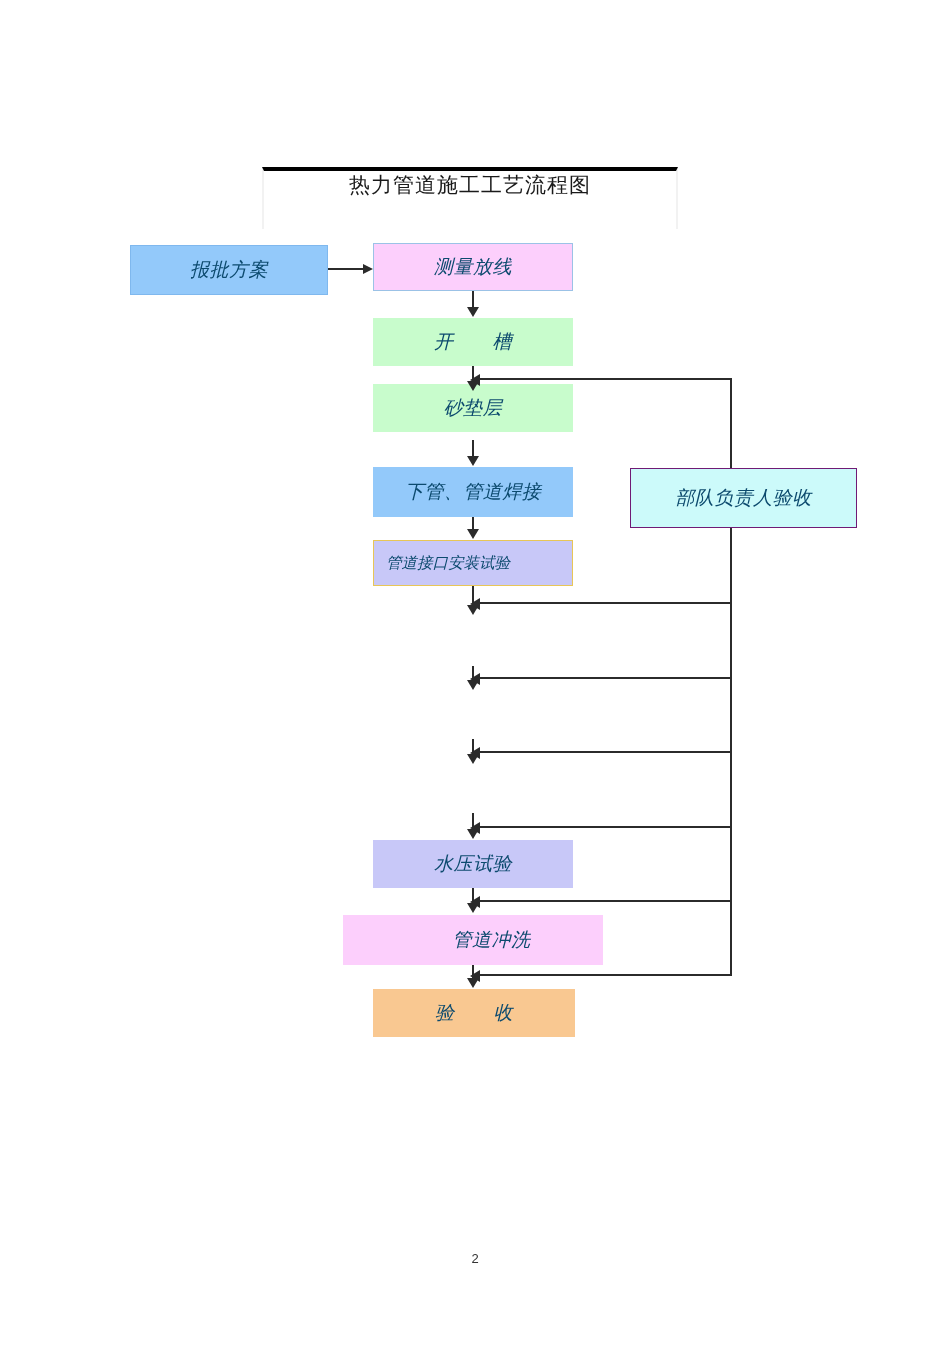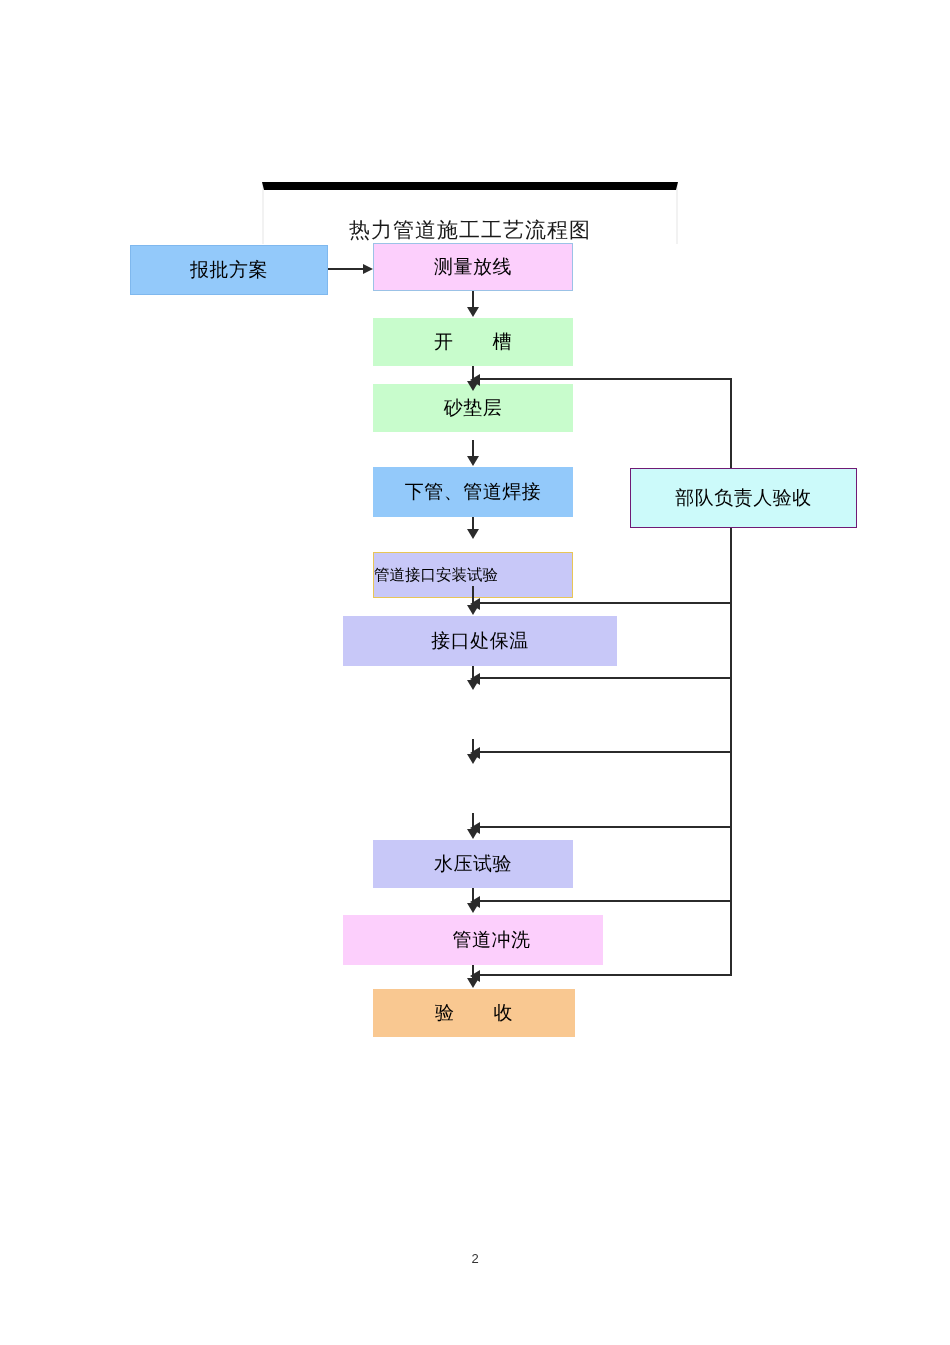--- a/index.html
+++ b/index.html
@@ -22,53 +22,53 @@
     height: 1345px;
   }
 
   
   .title-cell {
     position: absolute;
     left: 262px;
     top: 167px;
     width: 416px;
     height: 62px;
-    border-top: 8px solid #000000;
+    border-top: 4px solid #000000;
     border-left: 2px solid #f2f2f2;
     border-right: 2px solid #f2f2f2;
     box-sizing: border-box;
     display: flex;
-    align-items: flex-end;
+    align-items: flex-start;
     justify-content: center;
-    margin-top: 15px;
   }
   .title-text {
     font-size: 21px;
     color: #1a1a1a;
     letter-spacing: 1px;
     white-space: nowrap;
   }
 
   
   .node {
     position: absolute;
     box-sizing: border-box;
     display: flex;
     align-items: center;
     justify-content: center;
     font-size: 19px;
-    color: #000000;
+    color: #0c4a6e;
     white-space: pre;
     letter-spacing: 0.5px;
+    font-style: italic;
   }
   .node.small {
     font-size: 15.5px;
     justify-content: flex-start;
+    padding-left: 12px;
     letter-spacing: 0px;
-    margin-top: 12px;
   }
 
   
   .vline {
     position: absolute;
     width: 2px;
     background: #2b2b2b;
   }
   .hline {
     position: absolute;
@@ -126,21 +126,20 @@
   <div class="node" style="left:373px; top:243px; width:200px; height:48px; background:#FCCFFC; border:1px solid #9BC2E6;">测量放线</div>
 
   <div class="node" style="left:373px; top:318px; width:200px; height:48px; background:#C8FCCC; border:1px solid #C8FCCC;">开　　槽</div>
 
   <div class="node" style="left:373px; top:384px; width:200px; height:48px; background:#C8FCCC; border:1px solid #C8FCCC;">砂垫层</div>
 
   <div class="node" style="left:373px; top:467px; width:200px; height:50px; background:#93C9FA; border:1px solid #93C9FA;">下管、管道焊接</div>
 
   <div class="node small" style="left:373px; top:540px; width:200px; height:46px; background:#C8C8F8; border:1px solid #E8C657;">管道接口安装试验</div>
 
-  <div class="node" style="left:343px; top:616px; width:274px; height:50px; background:#C8C8F8; border:1px solid #C8C8F8;">接口处保温</div>
 
 
 
   <div class="node" style="left:373px; top:840px; width:200px; height:48px; background:#C8C8F8; border:1px solid #C8C8F8;">水压试验</div>
 
   <div class="node" style="left:343px; top:915px; width:260px; height:50px; background:#FCCFFC; border:1px solid #FCCFFC;padding-left:37px;">管道冲洗</div>
 
   <div class="node" style="left:373px; top:989px; width:202px; height:48px; background:#F9C891; border:1px solid #F9C891;">验　　收</div>
 
   <div class="node" style="left:630px; top:468px; width:227px; height:60px; background:#CCFAFA; border:1px solid #701a75; z-index:5;">部队负责人验收</div>

